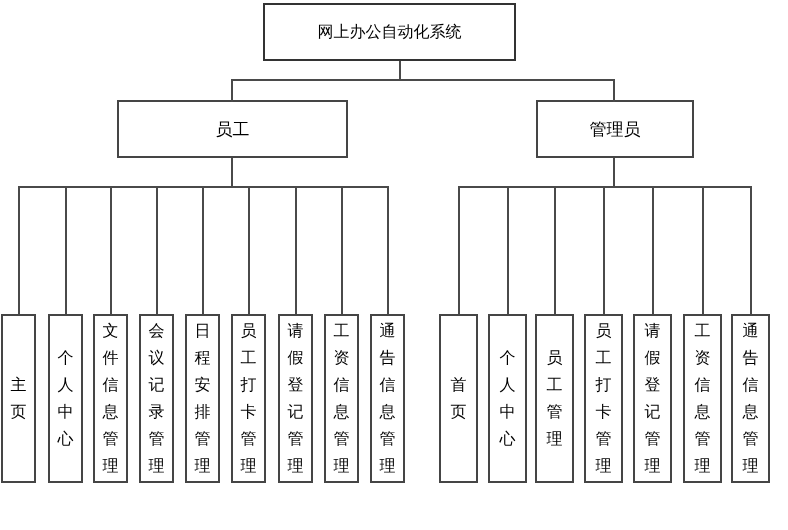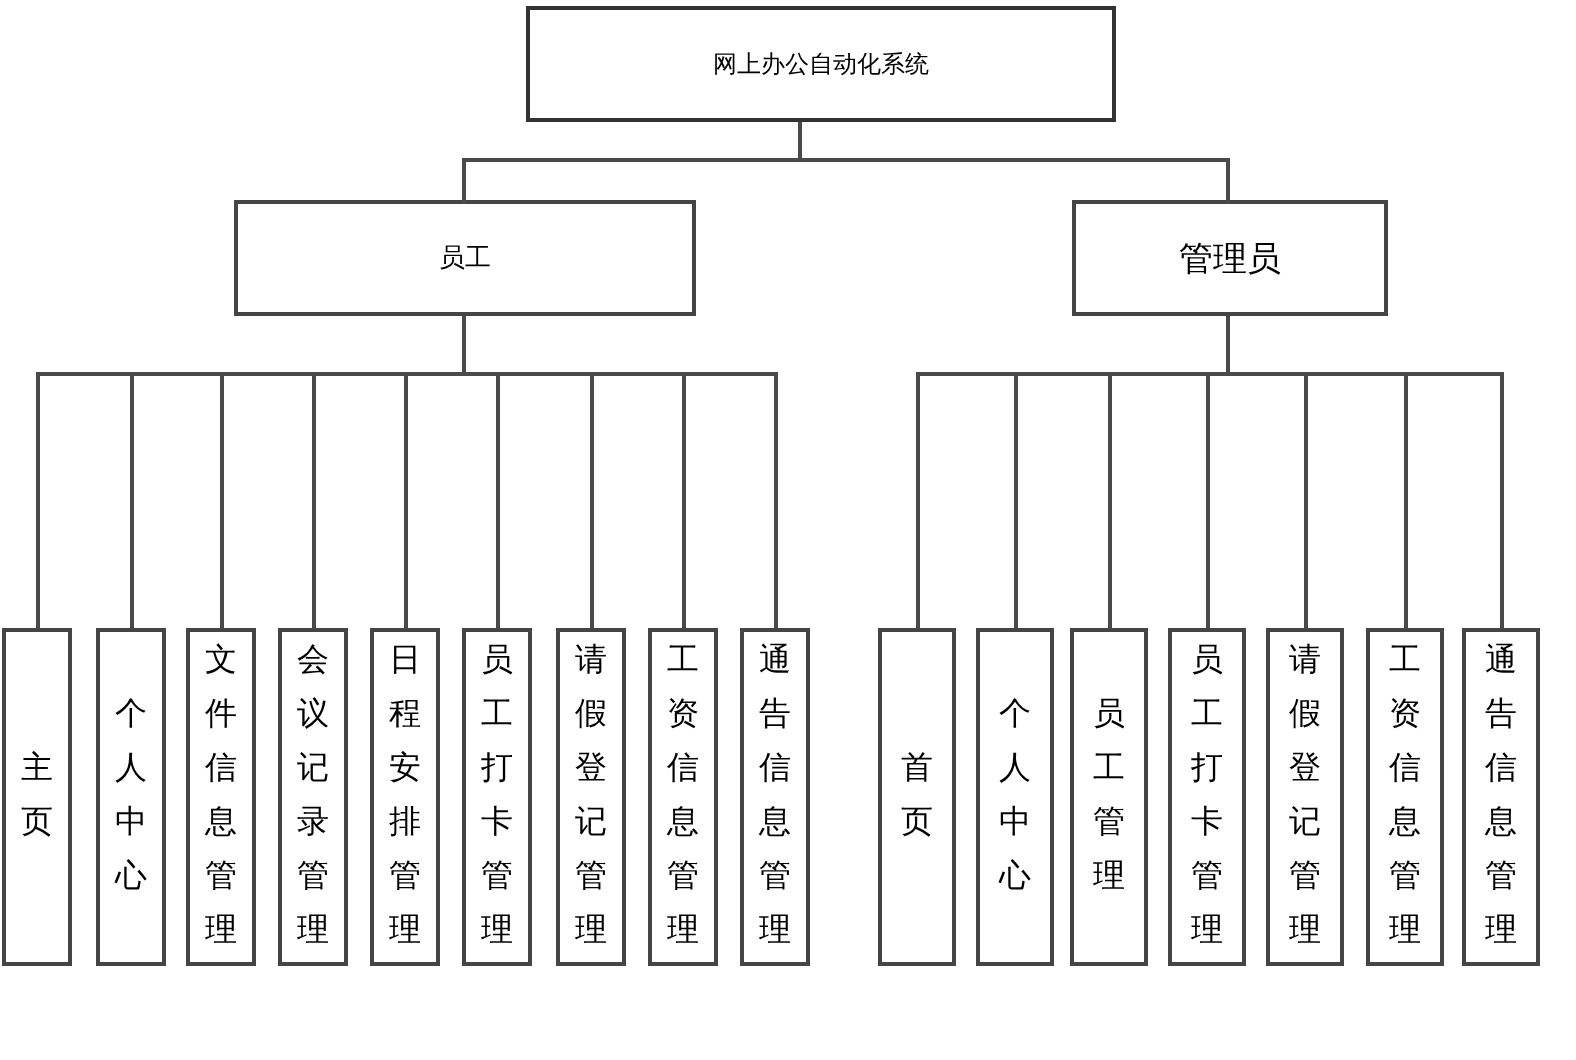--- a/index.html
+++ b/index.html
@@ -12,22 +12,22 @@
   html,body{margin:0;padding:0;background:#fff;}
   .canvas{
     position:relative;width:788px;height:530px;background:var(--bg);
     font-family:"Liberation Serif","DejaVu Serif",serif;overflow:hidden;
   }
   .box{
     position:absolute;background:#fff;border:2px solid var(--border);
     box-sizing:border-box;display:flex;align-items:center;justify-content:center;
     color:var(--text);
   }
-  .root-box{left:263px;top:3px;width:295px;height:58px;font-size:12px;border-color:#333;text-align:center;}
-  .branch-0{left:117px;top:100px;width:231px;height:58px;font-size:13px;}
+  .root-box{left:263px;top:3px;width:253px;height:58px;font-size:16px;border-color:#333;text-align:center;}
+  .branch-0{left:117px;top:100px;width:231px;height:58px;font-size:17px;}
   .branch-1{left:536px;top:100px;width:158px;height:58px;font-size:17px;justify-content:center;}
   .leaf{
     flex-direction:column;justify-content:center;gap:11px;
     font-size:16px;line-height:1;top:314px;height:169px;
   }
   .leaf .ch{display:block;}
   .hline,.vline{position:absolute;background:var(--line);}
   .hline{height:2px;}
   .vline{width:2px;}
   .watermark{

